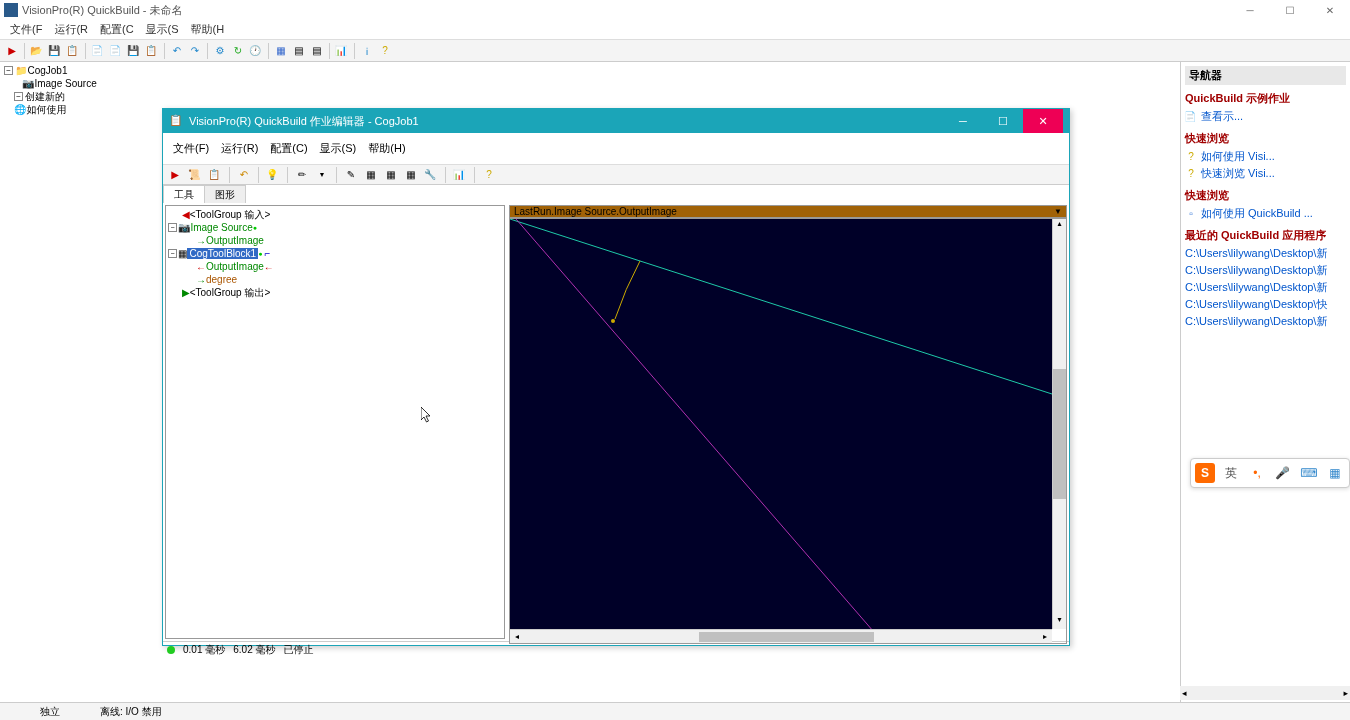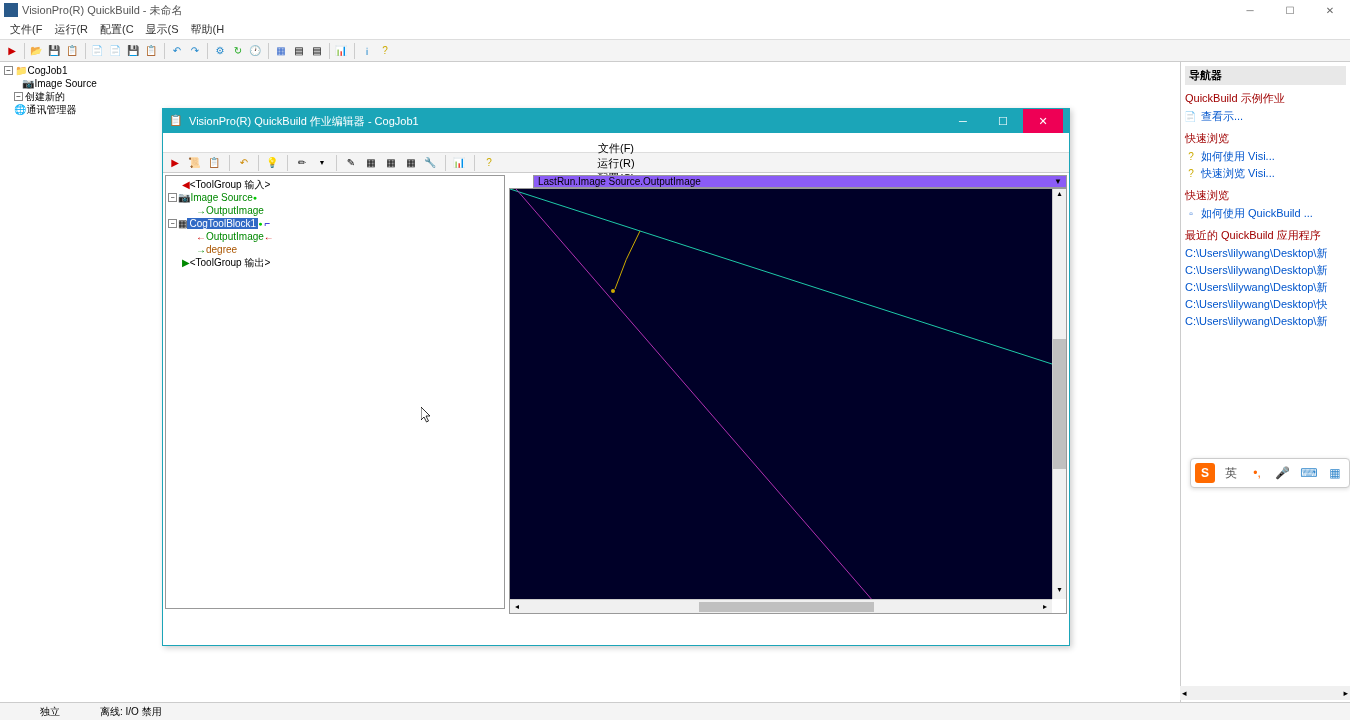--- a/index.html
+++ b/index.html
@@ -23,51 +23,51 @@
 .tree-panel { position: absolute; left: 0; top: 0; width: 160px; height: 100%; font-size: 10px; padding: 2px; }
 .tree-node { display: flex; align-items: center; height: 13px; padding-left: 2px; }
 .tree-expand { width: 9px; height: 9px; border: 1px solid #888; display: inline-flex; align-items: center; justify-content: center; font-size: 8px; margin-right: 2px; }
 
 .child-window { position: absolute; left: 162px; top: 46px; width: 908px; height: 538px; border: 1px solid #1ba5b8; background: #fff; box-shadow: 2px 2px 6px rgba(0,0,0,0.2); }
 .cw-titlebar { height: 24px; background: #1ba5b8; color: #fff; display: flex; align-items: center; padding: 0 6px; font-size: 11px; }
 .cw-titlebar-icon { width: 14px; height: 14px; margin-right: 6px; }
 .cw-titlebar-buttons { margin-left: auto; display: flex; gap: 0; }
 .cw-btn { width: 40px; height: 24px; display: flex; align-items: center; justify-content: center; color: #fff; font-size: 11px; }
 
-.cw-menubar { height: 20px; display: flex; align-items: center; padding: 8px 4px; font-size: 11px; border-bottom: 1px solid #ddd; flex-direction: column; }
+.cw-menubar { height: 32px; display: flex; align-items: center; padding: 0 4px; font-size: 11px; border-bottom: 1px solid #ddd; }
 .cw-toolbar { height: 20px; background: #f4f4f4; display: flex; align-items: center; padding: 0 4px; gap: 4px; border-bottom: 1px solid #ccc; }
 
 .cw-tabs { height: 18px; display: flex; font-size: 10px; }
 .cw-tab { padding: 2px 10px; border: 1px solid #ccc; border-bottom: none; background: #fff; margin-right: -1px; }
 .cw-tab.active { background: #fff; }
 .cw-tab.inactive { background: #eee; }
 
 .cw-body { display: flex; height: 438px; }
 .cw-tree { width: 340px; border: 1px solid #999; margin: 2px; font-size: 10px; padding: 2px; overflow: auto; }
 .cw-tree-node { display: flex; align-items: center; height: 13px; white-space: nowrap; }
 .cw-tree-expand { width: 9px; height: 9px; border: 1px solid #888; display: inline-flex; align-items: center; justify-content: center; font-size: 7px; margin-right: 1px; }
 .node-selected { background: #316ac5; color: #fff; padding: 0 2px; }
 
 .cw-image-area { flex: 1; display: flex; flex-direction: column; margin: 2px; }
-.cw-image-header { height: 14px; background: #8b5cf6; font-size: 10px; padding: 0 4px; border: 1px solid #999; display: flex; align-items: center; margin-left: 24px; }
+.cw-image-header { height: 14px; background: #a16207; font-size: 10px; padding: 0 4px; border: 1px solid #999; display: flex; align-items: center; }
 .cw-image-header-dd { margin-left: auto; font-size: 8px; }
 .cw-canvas-wrap { flex: 1; position: relative; border: 1px solid #999; }
 .cw-canvas { background: #000028; width: 542px; height: 420px; }
 .cw-vscroll { position: absolute; right: 0; top: 0; width: 14px; height: calc(100% - 14px); background: #f0f0f0; border-left: 1px solid #ccc; }
 .cw-vscroll-thumb { position: absolute; width: 100%; background: #c0c0c0; }
 .cw-hscroll { position: absolute; bottom: 0; left: 0; height: 14px; width: calc(100% - 14px); background: #f0f0f0; border-top: 1px solid #ccc; display: flex; align-items: center; }
 .cw-hscroll-btn { width: 14px; height: 14px; display: flex; align-items: center; justify-content: center; font-size: 8px; }
 .cw-hscroll-thumb { height: 10px; background: #c0c0c0; margin: 0 auto; }
 
 .cw-status { height: 16px; border-top: 1px solid #ccc; display: flex; align-items: center; font-size: 10px; padding: 0 4px; gap: 8px; }
 .status-dot { width: 8px; height: 8px; border-radius: 50%; background: #2c2; }
 
 .right-panel { width: 170px; background: #fff; border-left: 1px solid #ccc; padding: 4px; font-size: 11px; overflow: hidden; }
 .rp-header { background: #e8e8e8; padding: 2px 4px; font-size: 11px; font-weight: bold; margin-bottom: 4px; }
-.rp-section-title { color: #a00000; font-weight: normal; font-size: 11px; margin: 6px 0 2px 0; }
+.rp-section-title { color: #a00000; font-weight: bold; font-size: 11px; margin: 6px 0 2px 0; }
 .rp-link { color: #0055cc; font-size: 11px; padding: 1px 0; display: flex; align-items: center; gap: 4px; white-space: nowrap; overflow: hidden; }
 .rp-link-icon { width: 12px; height: 12px; display: inline-flex; align-items: center; justify-content: center; font-size: 10px; }
 
 .ime-float { position: absolute; right: 0; top: 458px; background: #fff; border: 1px solid #ccc; border-radius: 4px; padding: 4px; display: flex; gap: 6px; align-items: center; box-shadow: 0 1px 4px rgba(0,0,0,0.15); }
 .ime-icon { width: 20px; height: 20px; display: flex; align-items: center; justify-content: center; font-size: 12px; }
 .ime-s { background: #ff6a00; color: #fff; border-radius: 3px; font-weight: bold; }
 
 .bottomscroll { position: absolute; left: 1180px; right: 0; bottom: 20px; height: 14px; background: #f0f0f0; display: flex; align-items: center; justify-content: space-between; font-size: 9px; padding: 0 2px; }
 
 .statusbar { position: absolute; bottom: 0; left: 0; right: 0; height: 18px; background: #f4f4f4; border-top: 1px solid #ccc; display: flex; align-items: center; font-size: 10px; padding: 0 40px; gap: 40px; }
@@ -136,21 +136,21 @@
       <div class="tree-node" style="padding-left:20px">
         <span>📷</span>
         <span>Image Source</span>
       </div>
       <div class="tree-node" style="padding-left:12px">
         <span class="tree-expand">−</span>
         <span>创建新的</span>
       </div>
       <div class="tree-node" style="padding-left:12px">
         <span style="color:#2a8">🌐</span>
-        <span>通讯管理器</span>
+        <span>如何使用</span>
       </div>
     </div>
 
     <div class="child-window">
       <div class="cw-titlebar">
         <span class="cw-titlebar-icon">📋</span>
         <span>VisionPro(R) QuickBuild 作业编辑器 - CogJob1</span>
         <div class="cw-titlebar-buttons">
           <div class="cw-btn">─</div>
           <div class="cw-btn">☐</div>
@@ -178,20 +178,24 @@
         <span class="tb-sep"></span>
         <span class="tb-icon">✎</span>
         <span class="tb-icon">▦</span>
         <span class="tb-icon">▦</span>
         <span class="tb-icon">▦</span>
         <span class="tb-icon">🔧</span>
         <span class="tb-sep"></span>
         <span class="tb-icon" style="color:#ca0">📊</span>
         <span class="tb-sep"></span>
         <span class="tb-icon" style="color:#ca0">?</span>
+      </div>
+      <div class="cw-tabs">
+        <div class="cw-tab active">工具</div>
+        <div class="cw-tab inactive">图形</div>
       </div>
       <div class="cw-body">
         <div class="cw-tree">
           <div class="cw-tree-node" style="padding-left:14px">
             <span style="color:#c00">◀</span>
             <span>&lt;ToolGroup 输入&gt;</span>
           </div>
           <div class="cw-tree-node">
             <span class="cw-tree-expand">−</span>
             <span>📷</span>
@@ -244,20 +248,26 @@
             <div class="cw-hscroll">
               <div class="cw-hscroll-btn">◂</div>
               <div style="flex:1;position:relative;height:100%">
                 <div class="cw-hscroll-thumb" style="width:175px;position:absolute;left:175px;top:2px"></div>
               </div>
               <div class="cw-hscroll-btn">▸</div>
             </div>
           </div>
         </div>
       </div>
+      <div class="cw-status">
+        <span class="status-dot"></span>
+        <span>0.01 毫秒</span>
+        <span>6.02 毫秒</span>
+        <span>已停止</span>
+      </div>
     </div>
 
     <svg class="cursor" style="left:421px;top:345px" viewBox="0 0 12 18">
       <path d="M0 0 L0 13 L3 10 L5.5 15 L7.5 14 L5 9 L9 9 Z" fill="#fff" stroke="#000" stroke-width="0.8"></path>
     </svg>
   </div>
 
   <div class="right-panel">
     <div class="rp-header">导航器</div>
     <div class="rp-section-title">QuickBuild 示例作业</div>

